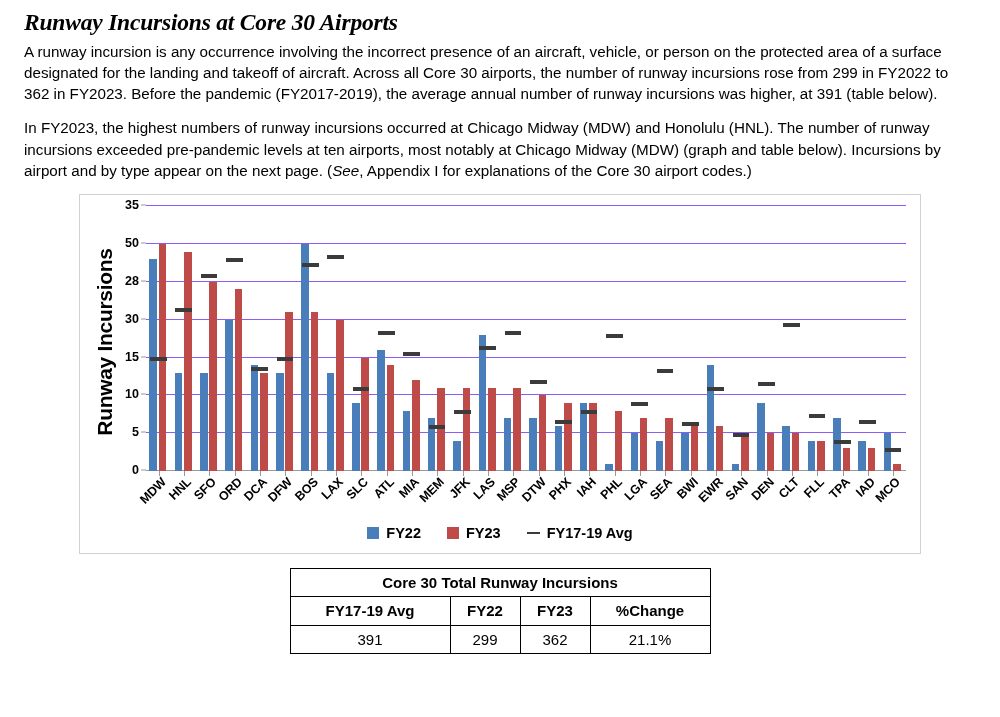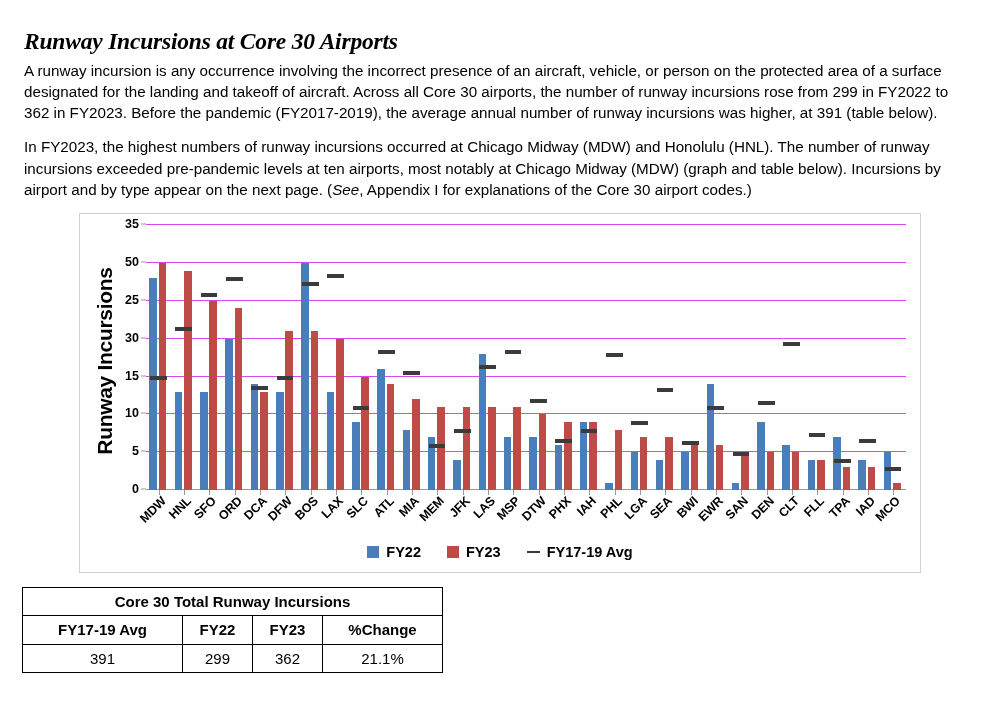--- a/index.html
+++ b/index.html
@@ -6,21 +6,21 @@
   html, body { margin: 0; padding: 0; }
   body {
     width: 1000px;
     height: 717px;
     background: #ffffff;
     font-family: "Liberation Sans", sans-serif;
     color: #000000;
     overflow: hidden;
   }
 
-  .page { position: relative; width: 1000px; height: 717px; padding: 25px 22px 0 22px; }
+  .page { position: relative; width: 1000px; height: 717px; padding: 6px 22px 0 22px; }
 
   
   .doc-title {
     font-family: "Liberation Serif", serif;
     font-style: italic;
     font-weight: bold;
     font-size: 23.5px;
     letter-spacing: -0.2px;
     margin: 4px 0 5px 2px;
     line-height: 1.1;
@@ -61,21 +61,21 @@
   
   .plot {
     position: absolute;
     left: 66px;
     top: 11px;
     right: 14px;
     height: 265px;
   }
   .gridline {
     position: absolute; left: 0; right: 0;
-    height: 1px; background: #d946ef;
+    height: 1px; background: #8b5cf6;
   }
   .gridline.axis0 { background: #9a9a9a; }
   .ytick {
     position: absolute;
     right: 100%;
     transform: translateY(-50%);
     margin-right: 7px;
     font-size: 12.5px;
     font-weight: bold;
     white-space: nowrap;
@@ -155,21 +155,21 @@
     font-size: 14.5px;
     font-weight: bold;
   }
   .legend .item { display: flex; align-items: center; gap: 7px; }
   .swatch { width: 12px; height: 12px; display: inline-block; }
   .swatch.blue { background: #4a7ebb; }
   .swatch.red  { background: #be4b48; }
   .swatch.dash { width: 13px; height: 2px; background: #3b3b3b; }
 
   
-  .tbl-wrap { display: flex; margin-top: 14px; }
+  .tbl-wrap { display: flex; justify-content: center; margin-top: 14px; }
   table.summary {
     border-collapse: collapse;
     font-size: 15px;
     table-layout: fixed;
   }
   table.summary th, table.summary td {
     border: 1.5px solid #000000;
     text-align: center;
     padding: 5px 10px;
     line-height: 1.15;
@@ -214,21 +214,21 @@
           </div>
           <div class="gridline" style="bottom: 42.8571%; text-align: center;">
             <div class="ytick">15</div>
             <div class="ytickmark"></div>
           </div>
           <div class="gridline" style="bottom: 57.1429%;">
             <div class="ytick">30</div>
             <div class="ytickmark"></div>
           </div>
           <div class="gridline" style="bottom: 71.4286%;">
-            <div class="ytick">25</div>
+            <div class="ytick">28</div>
             <div class="ytickmark"></div>
           </div>
           <div class="gridline" style="bottom: 85.7143%;">
             <div class="ytick">50</div>
             <div class="ytickmark"></div>
           </div>
           <div class="gridline" style="bottom: 100%;">
             <div class="ytick">35</div>
             <div class="ytickmark"></div>
           </div>

